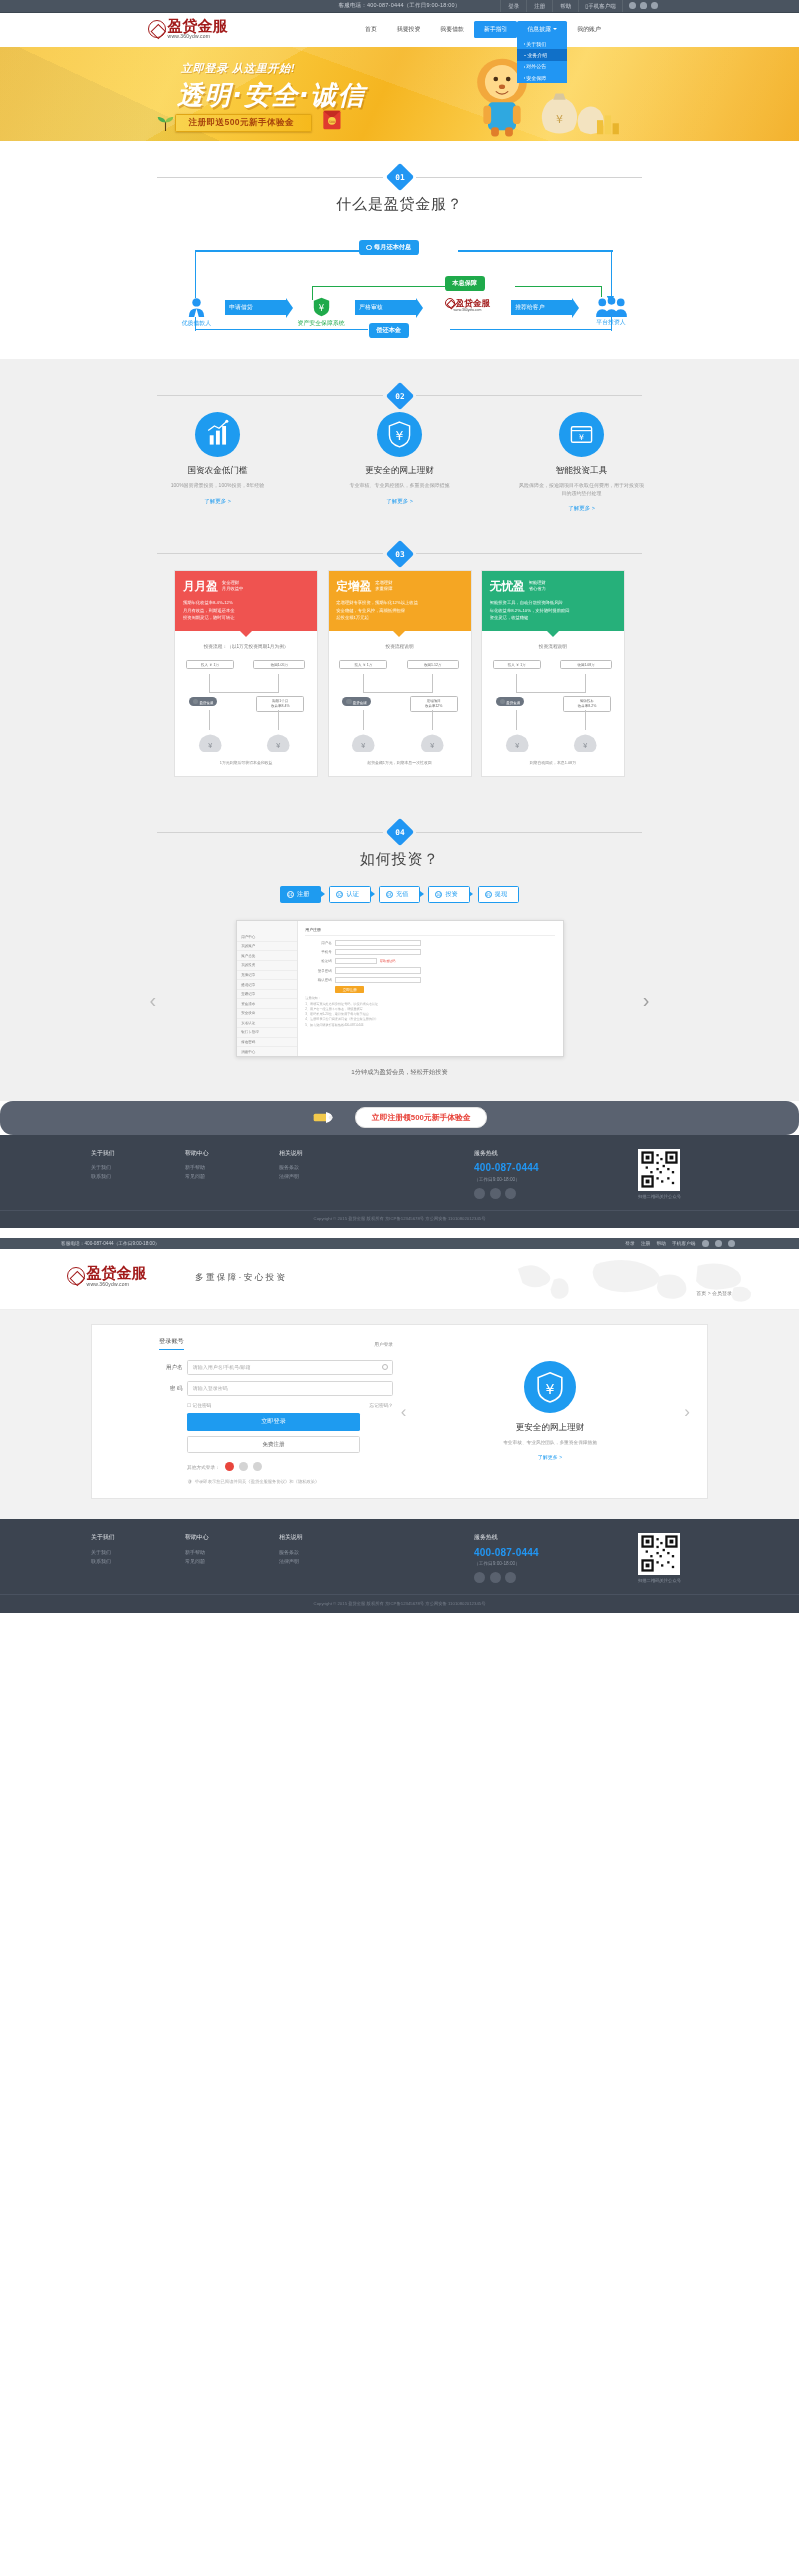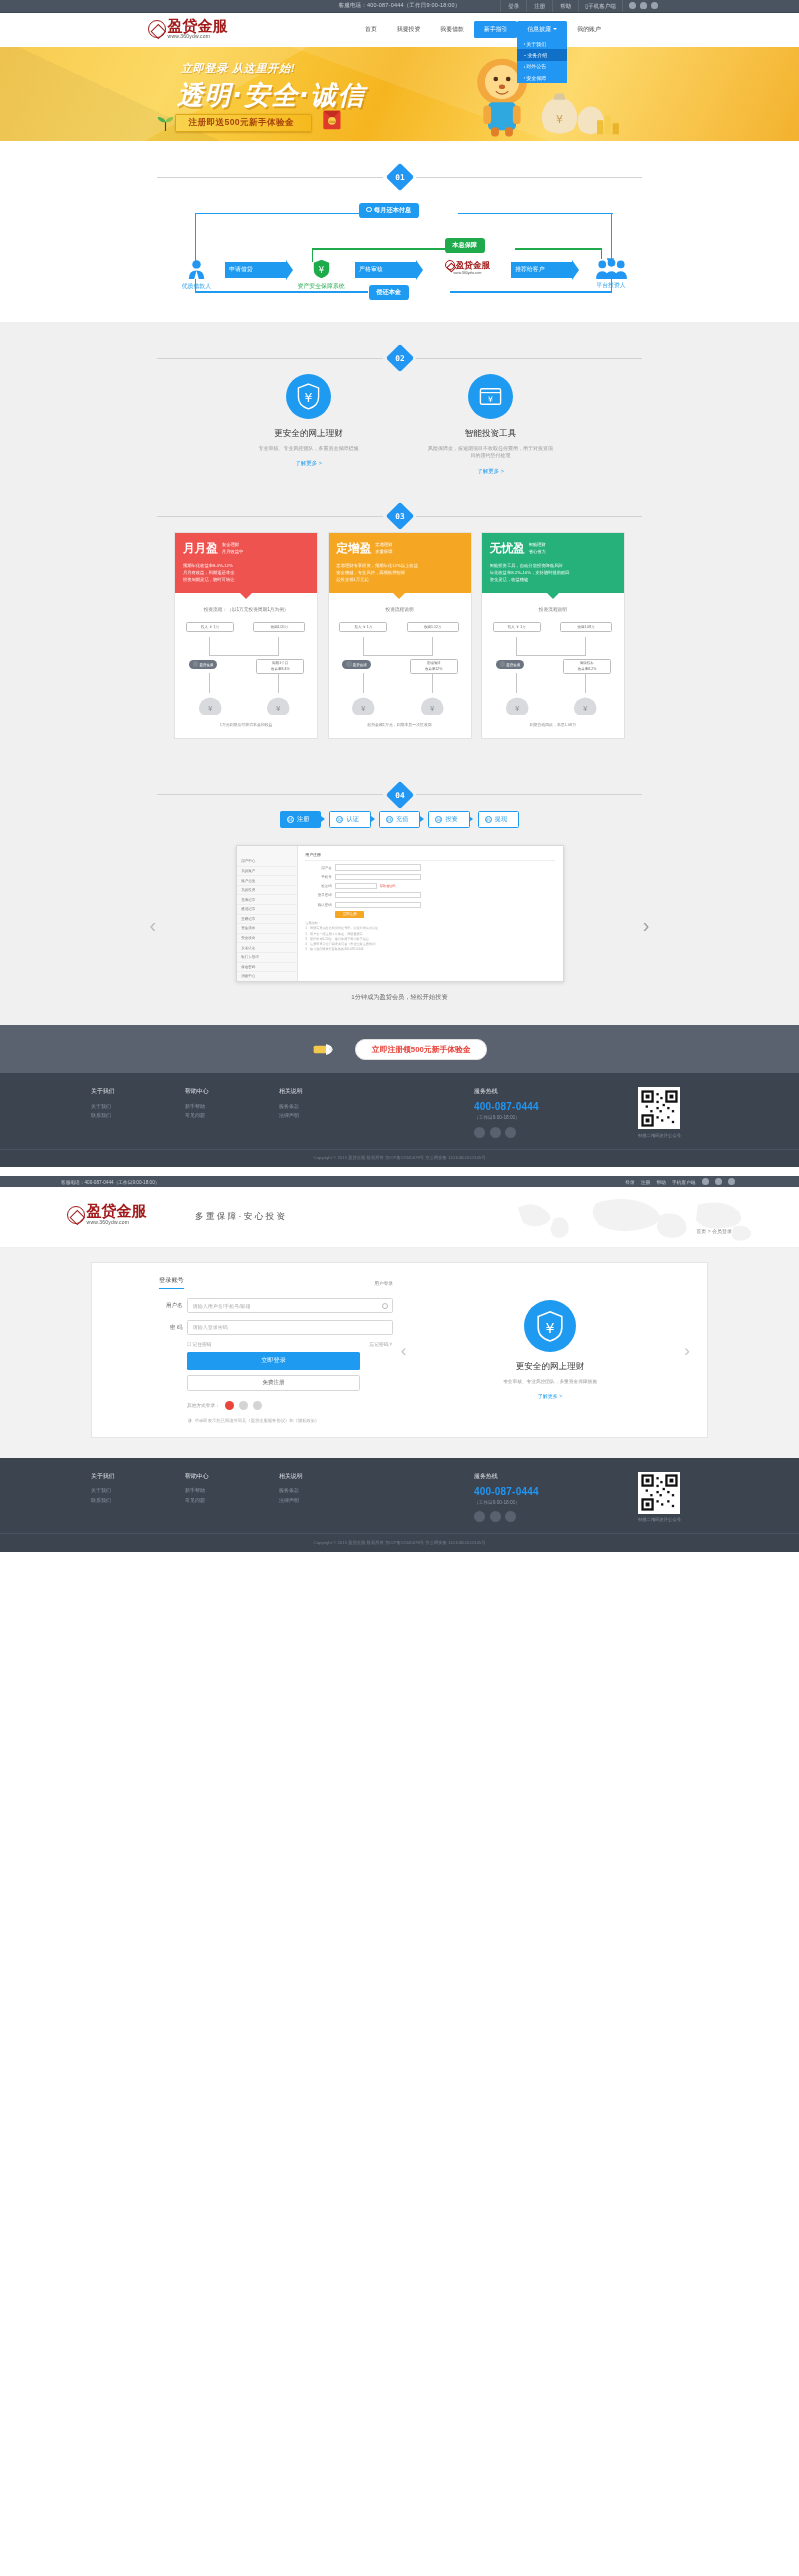--- a/index.html
+++ b/index.html
@@ -441,22 +441,22 @@
     position:absolute; top:50%; margin-top:-9.4px;
     font-size:20px; color:#bbb; cursor:pointer; user-select:none;
   }
   .arrow-nav.left { left:0; }
   .arrow-nav.right { right:0; color:#9e9e9e; }
   .steps-caption { text-align:center; font-size:6.2px; color:#666; margin-top:11px; }
 
   
   .cta {
     background: #5a6270;
-    height: 48px;
-    display:flex; align-items:center; justify-content:center; gap:17px;
+    height: 34px;
+    display:flex; align-items:center; justify-content:center; gap:17px;border-radius:13px;
   }
   .cta-hand { width:26.5px; height:17px; }
   .cta-btn {
     background:#fff; border:0.8px solid #e0e0e0; border-radius:10px;
     color:#e8453c; font-size:7.8px; font-weight:bold;
     padding:3.9px 15.6px; cursor:pointer;
   }
 
   
   .footer { background:#3c4450; padding: 14px 0 0; color:#98a0ac; }
@@ -625,20 +625,21 @@
 
 <div class="section sec-white">
   <div class="wrap">
     <div class="sec-head">
       <div class="sec-rule"></div>
       <div class="badge">
           <span>01</span>
         </div>
       <div class="sec-rule"></div>
     </div>
+    <h2 class="sec-title">什么是盈贷金服？</h2>
 
     <div class="flow">
 
       <div class="flow-top-pill"><i class="clock"></i><span>每月还本付息</span></div>
       <div class="fline" style="left:45px; top:19.5px; width:164px; height:1.6px;"></div>
       <div class="fline" style="left:45px; top:19.5px; width:1.6px; height:48px;"></div>
       <div class="fline" style="left:308px; top:19.5px; width:155px; height:1.6px;"></div>
       <div class="fline" style="left:461px; top:19.5px; width:1.6px; height:48px;"></div>
       <div class="fline" style="left:457px; top:65px; width:7.8px; height:1.6px; clip-path:polygon(0 0,100% 0,50% 100%); height:6.2px;"></div>
 
@@ -704,20 +705,34 @@
   <div class="wrap">
     <div class="sec-head">
       <div class="sec-rule"></div>
       <div class="badge">
           <span>02</span>
         </div>
       <div class="sec-rule"></div>
     </div>
 
     <div class="reasons">
+      <div class="reason">
+        <div class="reason-circle">
+          <svg viewBox="0 0 58 58" style="width:45px;height:45px;">
+            <rect x="19" y="30" width="5" height="12" fill="#fff"></rect>
+            <rect x="27" y="24" width="5" height="18" fill="#fff"></rect>
+            <rect x="35" y="18" width="5" height="24" fill="#fff"></rect>
+            <path d="M17 24 L25 18 L31 21 L41 12" stroke="#fff" stroke-width="1.6" fill="none"></path>
+            <circle cx="41" cy="12" r="2" fill="#fff"></circle>
+          </svg>
+        </div>
+        <div class="reason-h">国资农金低门槛</div>
+        <div class="reason-p">100%国资背景投资，100%投资，8年经验</div>
+        <div class="reason-more">了解更多 &gt;</div>
+      </div>
       <div class="reason">
         <div class="reason-circle">
           <svg viewBox="0 0 58 58" style="width:45px;height:45px;">
             <path d="M29 13 L42 18 v12 q0 11 -13 15 q-13 -4 -13 -15 V18Z" fill="none" stroke="#fff" stroke-width="1.8"></path>
             <text x="29" y="36" font-size="16" text-anchor="middle" fill="#fff" font-family="DejaVu Sans">¥</text>
           </svg>
         </div>
         <div class="reason-h">更安全的网上理财</div>
         <div class="reason-p">专业审核、专业风控团队，多重资金保障措施</div>
         <div class="reason-more">了解更多 &gt;</div>
@@ -858,20 +873,21 @@
 
 <div class="section sec-grey" style="padding-top:22px">
   <div class="wrap">
     <div class="sec-head">
       <div class="sec-rule"></div>
       <div class="badge">
           <span>04</span>
         </div>
       <div class="sec-rule"></div>
     </div>
+    <h2 class="sec-title">如何投资？</h2>
 
     <div class="steps">
       <div class="step active">
           <span class="step-num">01</span>
           <span>注册</span>
         </div>
       <div class="step">
           <span class="step-num">02</span>
           <span>认证</span>
         </div>

